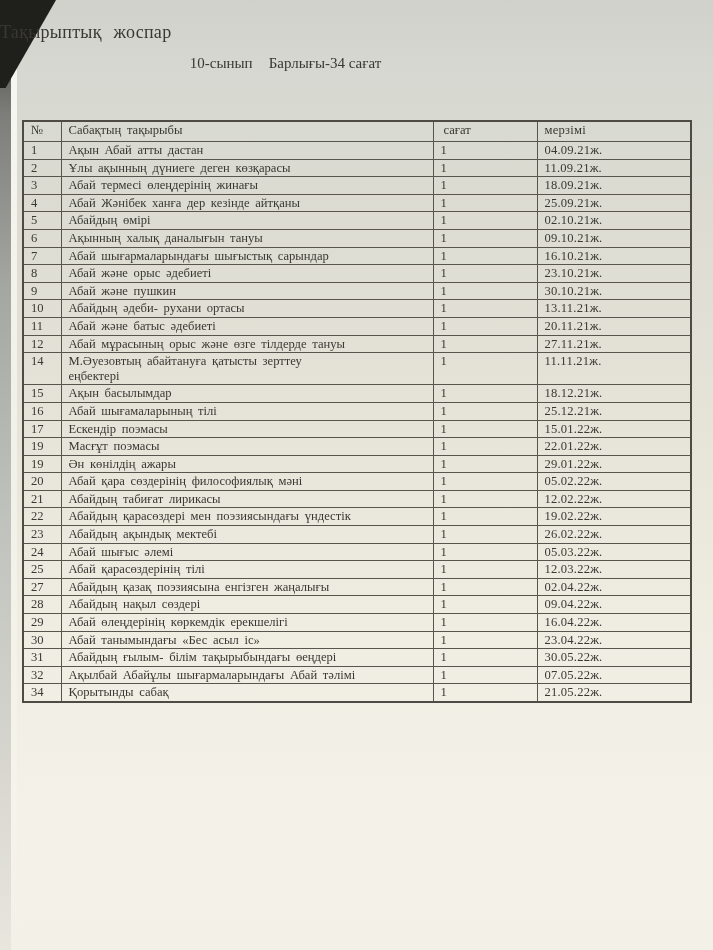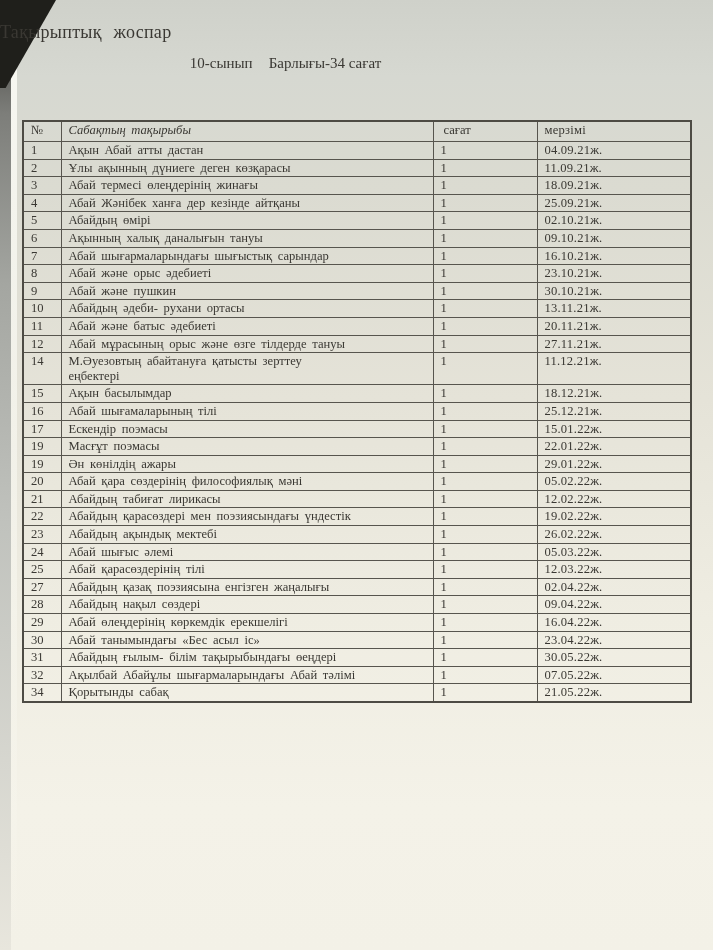--- a/index.html
+++ b/index.html
@@ -51,21 +51,21 @@
     border: 1px solid #57554e;
     vertical-align: top;
     font-weight: normal;
     text-align: left;
     line-height: 14.6px;
     padding: 1px 2px 1px 7px;
     overflow: hidden;
   }
   .plan thead th { height: 17px; }
   .c-topic { padding-left: 13px; word-spacing: 2.5px; white-space: pre-line; }
-  th.c-topic { white-space: normal; font-style: italic; }
+  th.c-topic { white-space: normal; }
   .c-hours { text-align: center; padding-left: 2px; padding-right: 2px; }
   th.c-hours { text-align: left; padding-left: 10px; }
   .c-date { padding-left: 9px; letter-spacing: 0.2px; }
 </style>
 </head>
 <body>
 
 <div class="photo">
   <div class="edge-strip"></div>
   <div class="edge-highlight"></div>
@@ -177,21 +177,21 @@
           <td class="c-hours">1</td>
           <td class="c-date">27.11.21ж.</td>
         </tr>
 
 
         <tr>
           <td class="c-num">14</td>
           <td class="c-topic">М.Әуезовтың абайтануға қатысты зерттеу
 еңбектері</td>
           <td class="c-hours">1</td>
-          <td class="c-date">11.12.21ж.</td>
+          <td class="c-date">11.11.21ж.</td>
         </tr>
 
         <tr>
           <td class="c-num">15</td>
           <td class="c-topic">Ақын басылымдар</td>
           <td class="c-hours">1</td>
           <td class="c-date">18.12.21ж.</td>
         </tr>
 
         <tr>

